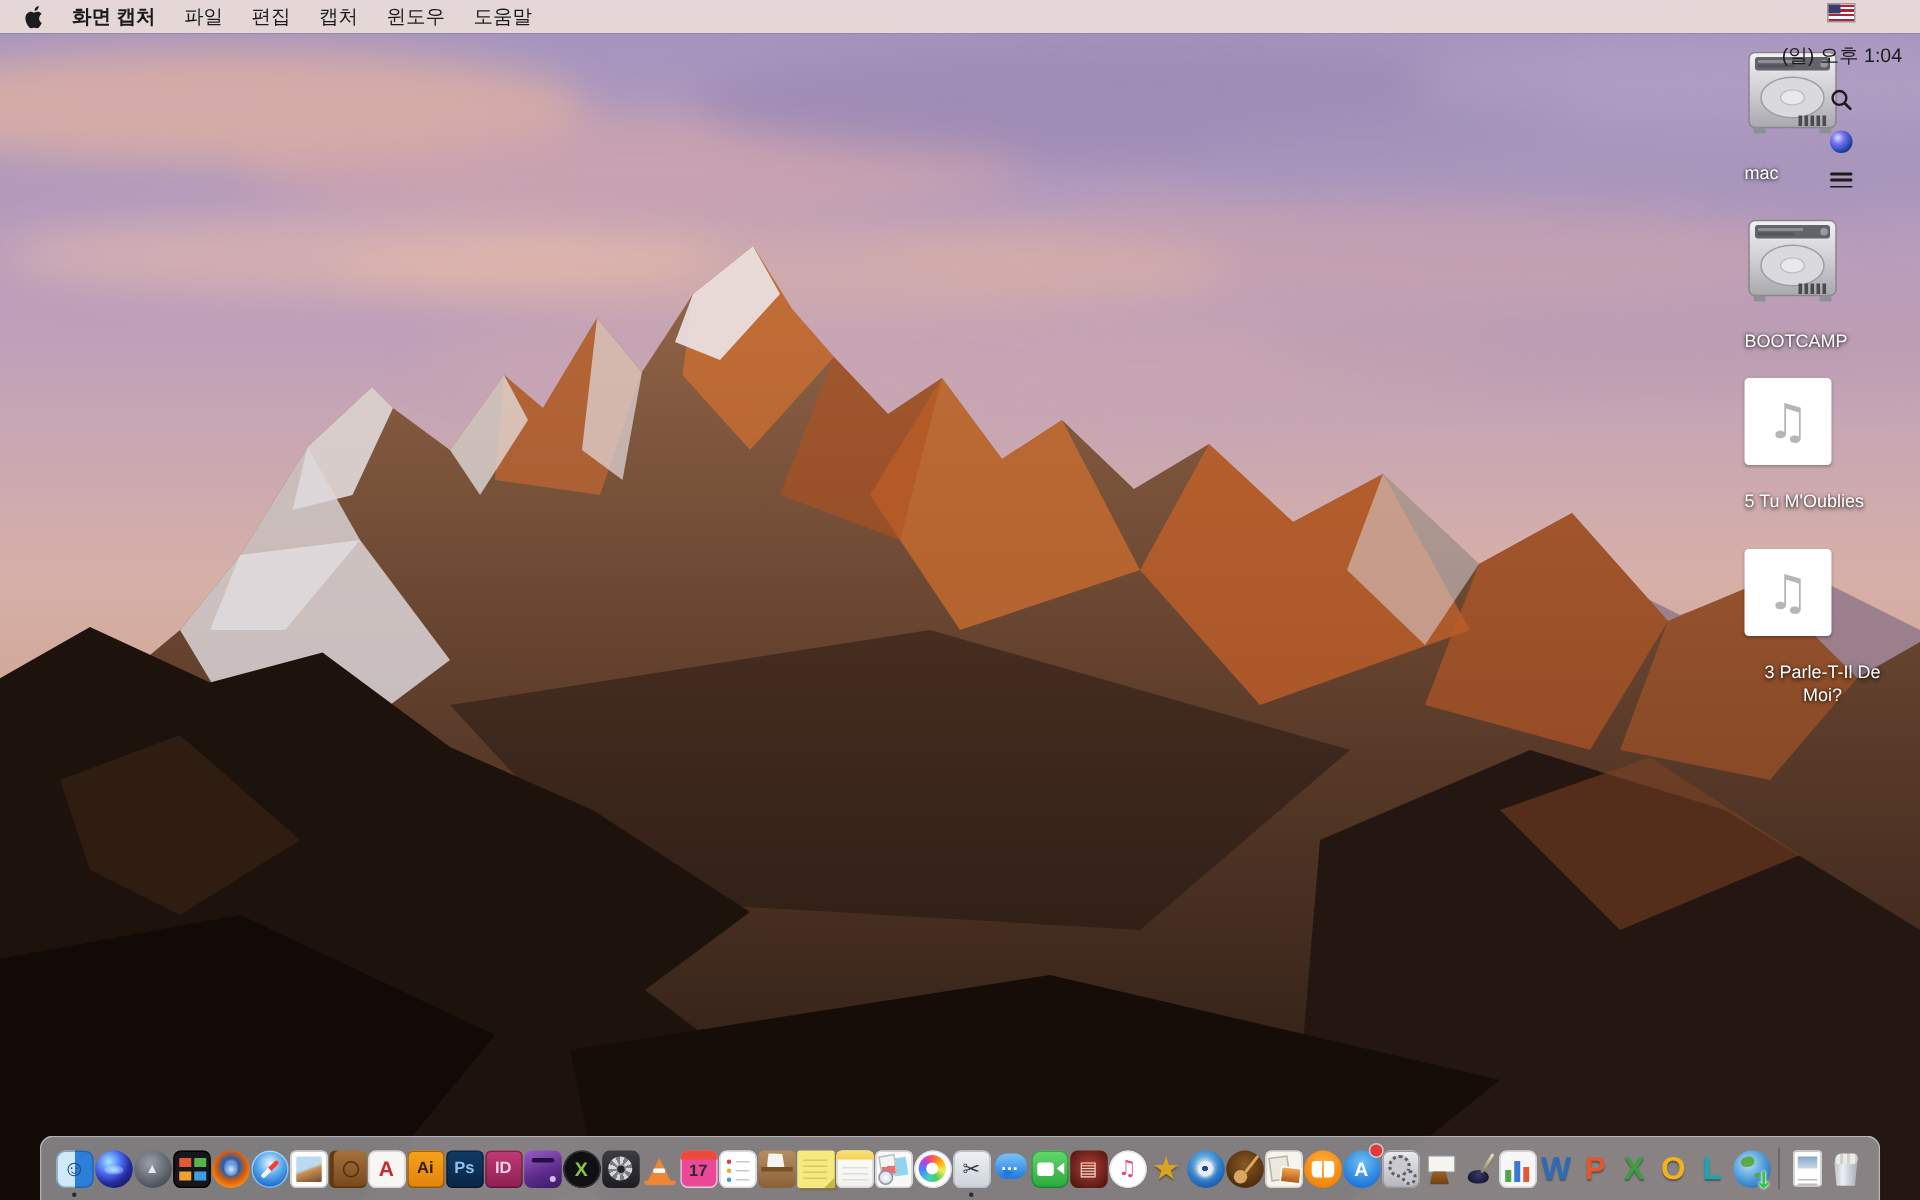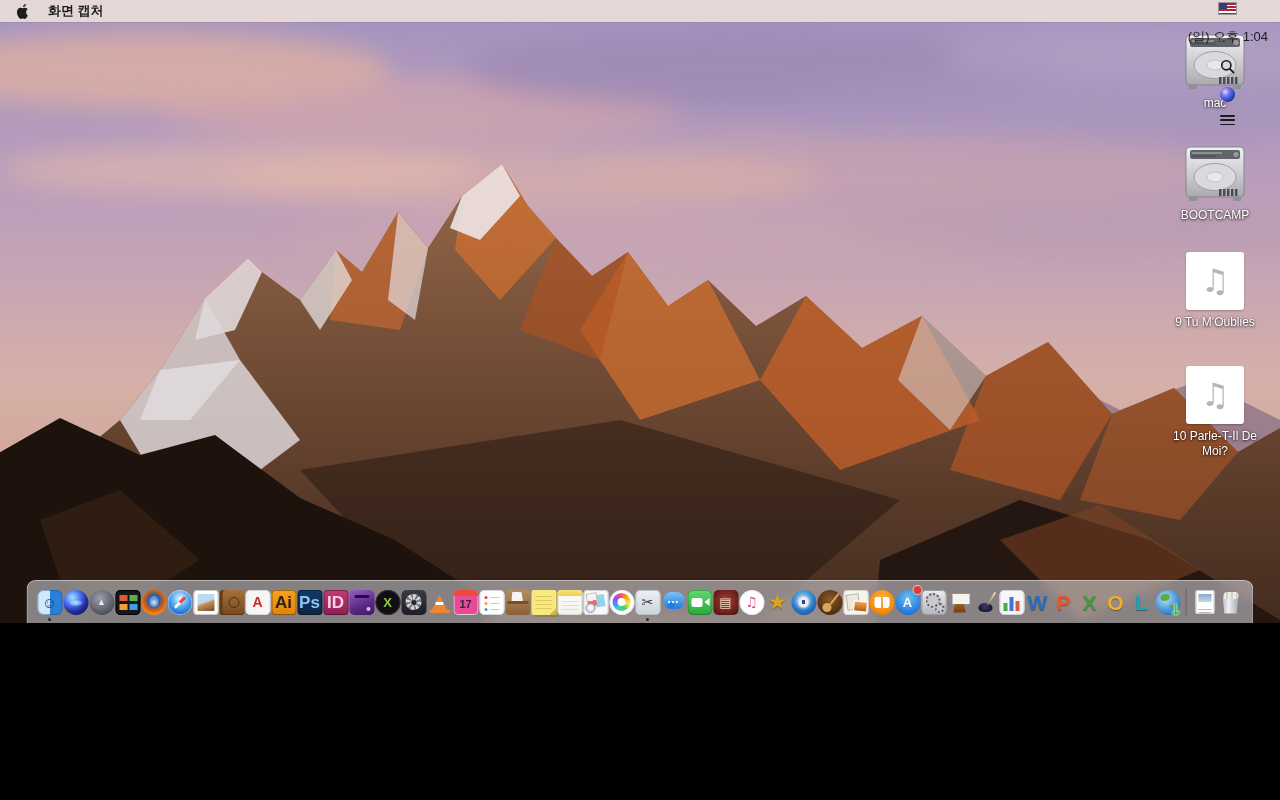--- a/index.html
+++ b/index.html
@@ -1,17 +1,17 @@
 <!DOCTYPE html>
 <html><head>
 <meta charset="utf-8">
 <style>
   html,body{margin:0;padding:0;width:1280px;height:800px;overflow:hidden;background:#000;
     font-family:"Liberation Sans","DejaVu Sans",sans-serif;-webkit-font-smoothing:antialiased;}
-  #stage{position:relative;width:1280px;height:623px;overflow:hidden;}
+  #stage{position:relative;width:1280px;height:800px;overflow:hidden;}
   
   #wall{position:absolute;inset:0;z-index:0;}
   
   #menubar{position:absolute;top:0;left:0;right:0;height:22px;z-index:20;
     background:rgba(233,218,216,.95);display:flex;align-items:center;justify-content:space-between;
     font-size:13px;color:#1b1b1d;box-shadow:0 0 1px rgba(0,0,0,.35);}
   .mb-left{display:flex;align-items:center;gap:19px;padding-left:16px;}
   .mb-left .apple{display:flex;align-items:center;}
   .mb-app{font-weight:bold;}
   #mb-menus{display:flex;gap:19px;}
@@ -22,21 +22,21 @@
     background:repeating-linear-gradient(180deg,#b22234 0 1.6px,#fff 1.6px 3.2px);}
   .flag::before{content:'';position:absolute;left:0;top:0;width:8px;height:6px;background:#3c3b6e;}
   .clock{white-space:nowrap;}
   .siri-orb{width:15px;height:15px;border-radius:50%;
     background:radial-gradient(circle at 35% 32%,#c9e6ff 0%,#7f6df0 30%,#2f58c8 55%,#0b1038 95%);}
   .nclist{display:flex;flex-direction:column;gap:2.6px;}
   .nclist i{display:block;width:15px;height:1.8px;background:#1b1b1d;border-radius:1px;}
   
   #desk{position:absolute;inset:0;z-index:5;}
   .desk-icon{position:absolute;left:1163px;width:104px;display:flex;flex-direction:column;
-    align-items:center;gap:5px;cursor:default;}
+    align-items:flex-start;gap:17px;cursor:default;}
   .desk-icon:nth-child(1){top:34px;}
   .desk-icon:nth-child(2){top:146px;}
   .desk-icon:nth-child(3){top:252px;}
   .desk-icon:nth-child(4){top:366px;}
   .desk-label{color:#fff;font-size:12px;text-align:center;line-height:1.25;
     text-shadow:0 1px 3px rgba(0,0,0,.75),0 0 2px rgba(0,0,0,.5);}
   .audio-ic{width:58px;height:58px;background:#fff;border-radius:3px;display:flex;align-items:center;
     justify-content:center;box-shadow:0 1px 2px rgba(0,0,0,.25);}
   .audio-ic span{font-size:32px;color:#b6b6ba;font-family:"DejaVu Sans",sans-serif;}
   
@@ -78,21 +78,21 @@
   .ic[data-kind="photo-bird"]{background:#fff;border-radius:4px;box-shadow:inset 0 0 0 1px #c9c9cc;}
   .ic[data-kind="photo-bird"]::before{content:'';inset:4px;border-radius:1px;
     background:linear-gradient(160deg,#bcd9ee 0 45%,#c98f55 55%,#6e4c30 100%);}
   .ic[data-kind="leather-book"]{background:linear-gradient(#a5713d,#76481d);border-radius:4px;
     box-shadow:inset 3px 0 0 #643a12,inset 0 -1px 0 #59330e;}
   .ic[data-kind="leather-book"]::before{content:'';width:9px;height:9px;border-radius:50%;top:7px;left:9px;
     border:1.5px solid rgba(66,38,10,.85);}
   .ic[data-kind="acrobat"]{background:#f7f6f4;border-radius:5px;box-shadow:inset 0 0 0 1px #d8d6d2;}
   .ic[data-kind="acrobat"] .glyph{font-weight:800;font-size:14px;}
   .ic[data-kind="adobe"]{border-radius:4px;box-shadow:inset 0 0 0 1px rgba(0,0,0,.35);}
-  .ic[data-kind="adobe"] .glyph{font-size:17px;font-weight:bold;}
+  .ic[data-kind="adobe"] .glyph{font-size:11px;font-weight:bold;}
   .ic[data-kind="toast"]{background:linear-gradient(160deg,#9a5cc8,#5a2a88 60%,#3d1a66);border-radius:5px;}
   .ic[data-kind="toast"]::before{content:'';top:5px;left:5px;width:15px;height:3px;background:#260e44;border-radius:2px;}
   .ic[data-kind="toast"]::after{content:'';bottom:4px;right:4px;width:4px;height:4px;border-radius:50%;background:#d9b9f1;}
   .ic[data-kind="x-circle"]{box-shadow:inset 0 0 0 1px #333;}
   .ic[data-kind="x-circle"] .glyph{font-weight:800;font-size:13px;}
   .ic[data-kind="fan"]{background:linear-gradient(#3c3c42,#1c1c22);border-radius:5px;}
   .ic[data-kind="fan"]::before{content:'';width:16px;height:16px;border-radius:50%;top:4.5px;left:4.5px;
     background:repeating-conic-gradient(#d4d6da 0 22deg,#7c7f86 22deg 45deg);}
   .ic[data-kind="fan"]::after{content:'';width:5px;height:5px;border-radius:50%;top:10px;left:10px;
     background:#25252b;box-shadow:0 0 0 1px #9a9aa0;}
@@ -270,20 +270,27 @@
   </svg>
 
   <div id="menubar">
     <div class="mb-left">
       <span class="apple">
         <svg width="13" height="16" viewBox="0 0 12.5 16">
           <path fill="#1c1c1e" d="M11.6 12.4c-.3.7-.7 1.4-1.2 2-.6.9-1.2 1.5-2 1.5-.7 0-1-.4-1.9-.4-.9 0-1.2.4-1.9.4-.8 0-1.4-.7-2.1-1.6C1.4 12.9.7 11 .7 9.2c0-2.9 1.9-4.4 3.7-4.4.8 0 1.5.5 2 .5s1.3-.5 2.2-.5c.7 0 2 .1 2.9 1.5-.1 0-1.7 1-1.7 2.9 0 2.3 2 3.1 1.8 3.2zM8.9 3.1c.4-.5.7-1.2.7-1.9V1c-.7 0-1.5.5-2 1-.4.4-.8 1.1-.8 1.9v.2h.2c.7 0 1.4-.4 1.9-1z"></path>
         </svg>
       </span>
       <span class="mb-app">화면 캡처</span>
+      <span id="mb-menus" style="display: flex; gap: 19px;">
+          <span class="mb-item">파일</span>
+          <span class="mb-item">편집</span>
+          <span class="mb-item">캡처</span>
+          <span class="mb-item">윈도우</span>
+          <span class="mb-item">도움말</span>
+        </span>
     </div>
     <div class="mb-right">
       <span class="sbicon">
         <svg width="17" height="13" viewBox="0 0 16 12">
           <g stroke="#1b1b1d" stroke-width="1.5" fill="none" stroke-linecap="round">
             <path d="M1.6 4.6a9 9 0 0 1 12.8 0"></path>
             <path d="M3.9 7.1a5.7 5.7 0 0 1 8.2 0"></path>
             <path d="M6.2 9.5a2.7 2.7 0 0 1 3.6 0"></path>
           </g>
           <circle cx="8" cy="11" r="1.2" fill="#1b1b1d"></circle>
@@ -377,27 +384,27 @@
     </g>
     <rect x="6" y="51" width="8" height="4" rx="1" fill="#8f8f96"></rect>
     <rect x="50" y="51" width="8" height="4" rx="1" fill="#8f8f96"></rect>
   </svg>
         <div class="desk-label">BOOTCAMP</div>
       </div>
       <div class="desk-icon">
         <div class="audio-ic">
           <span>♫</span>
         </div>
-        <div class="desk-label">9 Tu M'Oublies</div>
+        <div class="desk-label">5 Tu M'Oublies</div>
       </div>
       <div class="desk-icon">
         <div class="audio-ic">
           <span>♫</span>
         </div>
-        <div class="desk-label">10 Parle-T-Il De Moi?</div>
+        <div class="desk-label">3 Parle-T-Il De Moi?</div>
       </div>
     </div>
 
   <div id="dock">
       <div class="dock-item running" title="Finder">
         <span class="ic" data-kind="finder">
           <span class="glyph">☺</span>
         </span>
       </div>
       <div class="dock-item" title="Siri">

